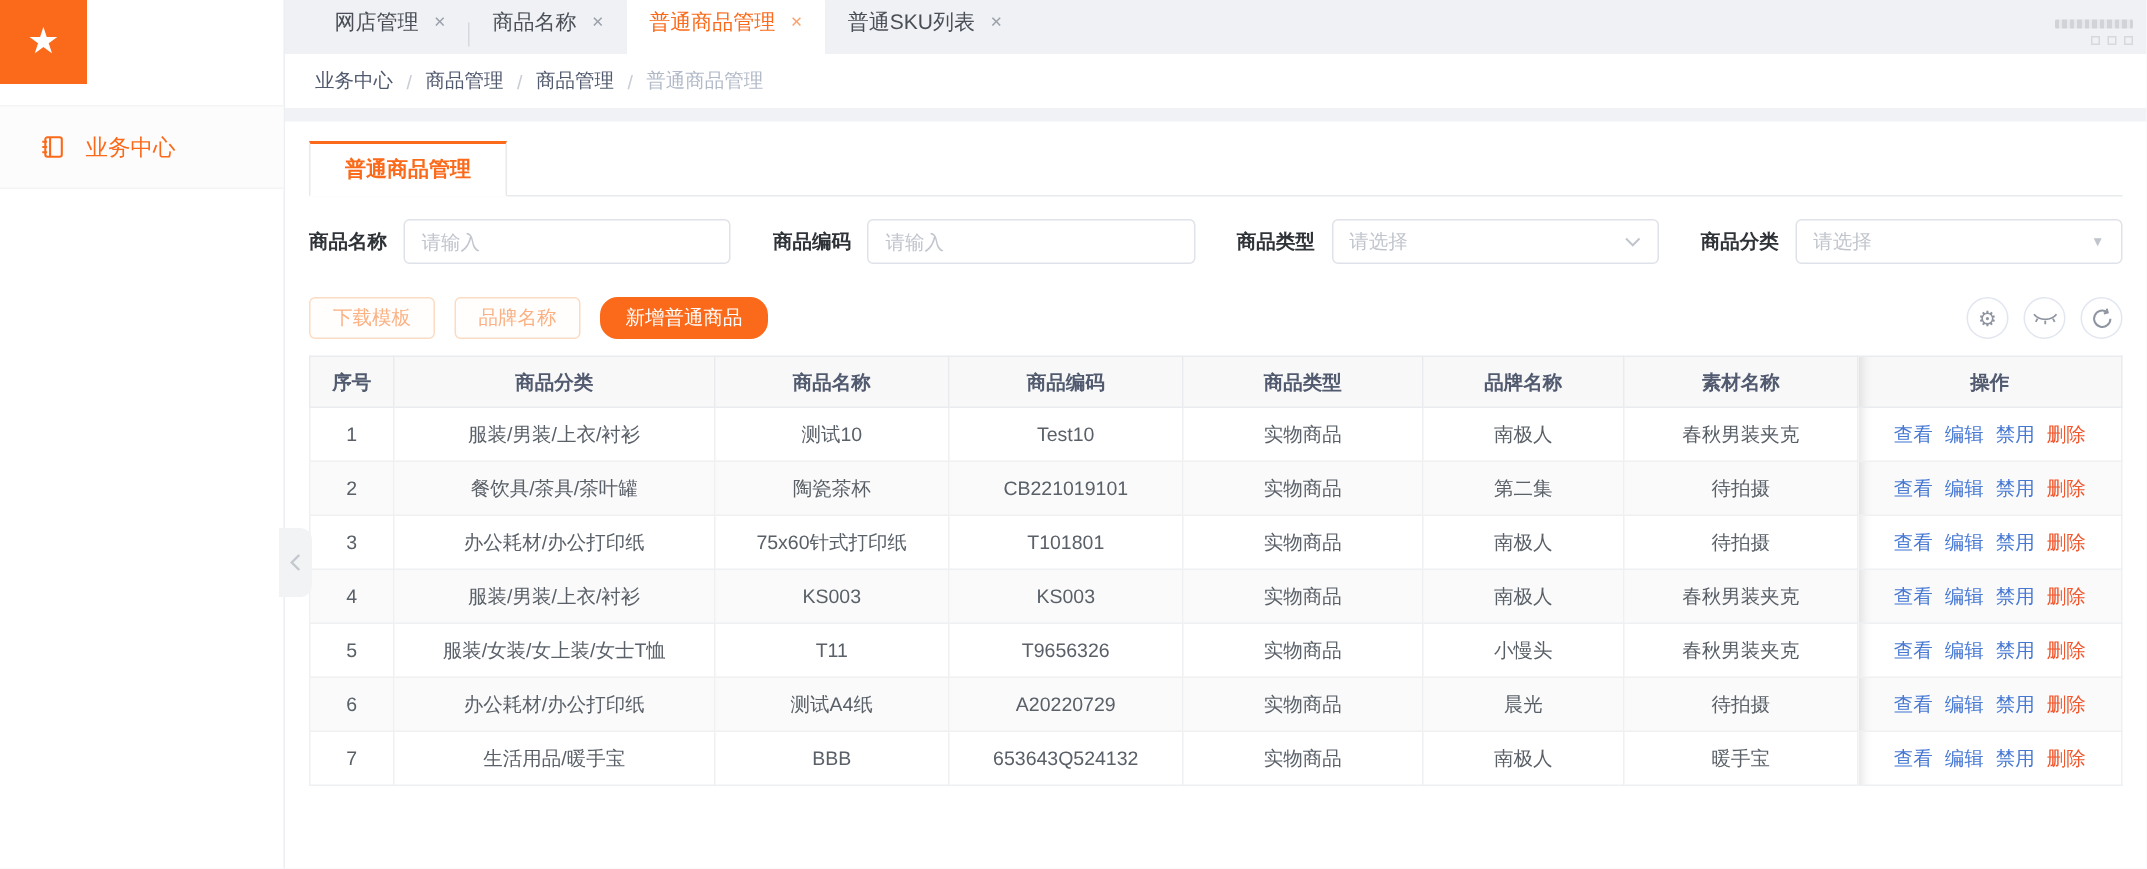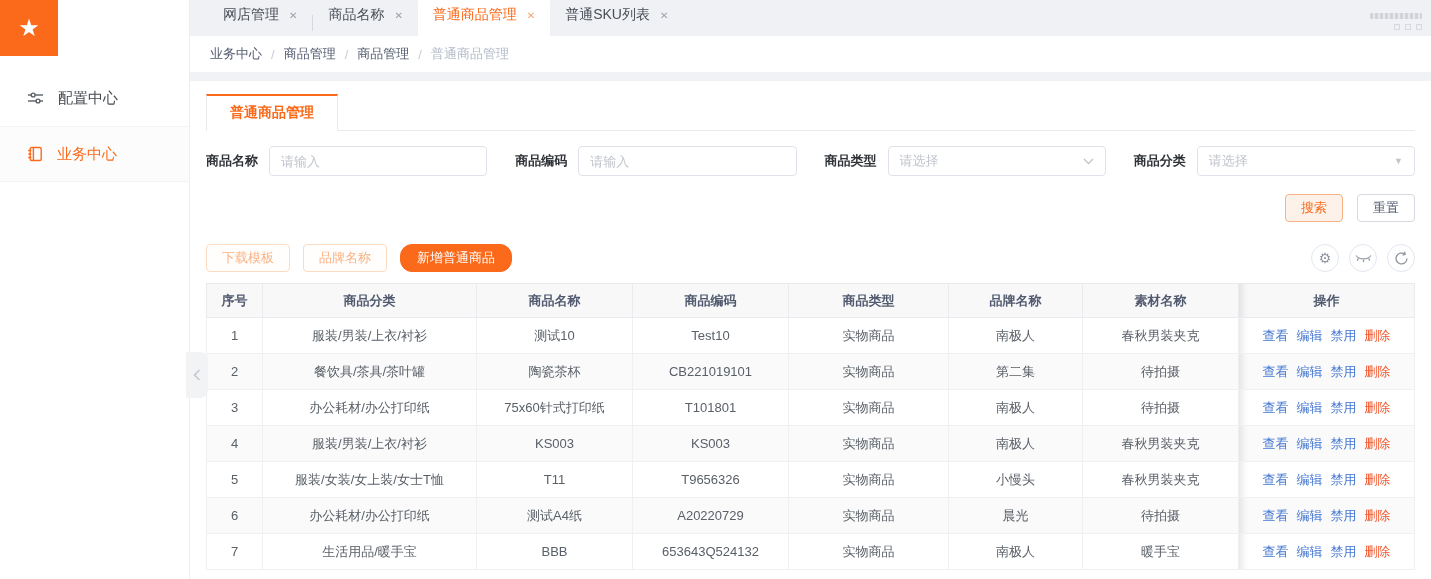--- a/index.html
+++ b/index.html
@@ -82,31 +82,20 @@
   .collapse-handle{ position:absolute; left:-4px; top:352px; width:22px; height:46px; background:#f2f3f5; border-radius:0 8px 8px 0; display:flex; align-items:center; justify-content:center; cursor:pointer; z-index:5; color:#c3c7ce; }
 </style>
 </head>
 <body>
 
 <aside class="sidebar">
   <div class="logo">
     <span class="logo-star">★</span>
   </div>
   <nav class="side-nav">
-  <div class="side-item">
-    <span class="side-icon">
-          <svg width="17" height="16" viewBox="0 0 17 16" fill="none" stroke="currentColor" stroke-width="1.4">
-            <path d="M1 5 h15"></path>
-            <circle cx="6.2" cy="5" r="1.9" fill="#fff"></circle>
-            <path d="M1 11 h15"></path>
-            <circle cx="11" cy="11" r="1.9" fill="#fff"></circle>
-          </svg>
-        </span>
-    <span class="side-label">配置中心</span>
-  </div>
 
   <div class="side-item active">
     <span class="side-icon">
           <svg width="16" height="16" viewBox="0 0 16 16" fill="none" stroke="currentColor" stroke-width="1.4">
             <rect x="3.2" y="1.5" width="11" height="13" rx="1.5"></rect>
             <path d="M6.4 1.5 v13"></path>
             <path d="M1.2 4.5 h3.2"></path>
             <path d="M1.2 8 h3.2"></path>
             <path d="M1.2 11.5 h3.2"></path>
           </svg>
@@ -192,24 +181,20 @@
 
   <div class="fgroup">
     <span class="flabel">商品分类</span>
     <div class="fsel">
       <span class="fph">请选择</span>
       <span class="farrow">▼</span>
     </div>
   </div>
 </div>
 
-    <div class="actions-row">
-      <button class="btn btn-search">搜索</button>
-      <button class="btn btn-reset">重置</button>
-    </div>
 
     <div class="toolbar">
       <button class="btn btn-ghost">下载模板</button>
       <button class="btn btn-ghost">品牌名称</button>
       <button class="btn btn-primary">新增普通商品</button>
       <div class="tool-icons">
           <button class="icon-circle">
             <span style="display: flex;">⚙</span>
           </button>
           <button class="icon-circle">

